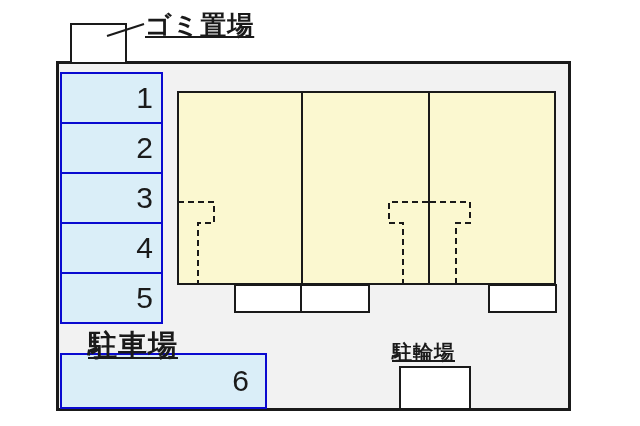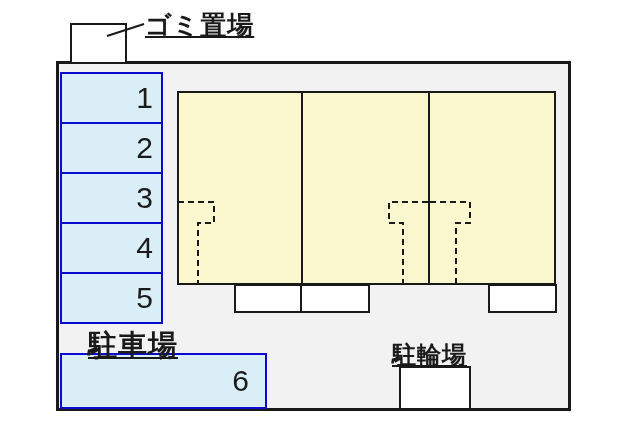--- a/index.html
+++ b/index.html
@@ -28,21 +28,21 @@
   .parking-col{left:60px;top:72px;width:103px;z-index:2;}
   .pspace{box-sizing:border-box;width:103px;height:52px;background:#daeef8;border:2px solid #0a0ad0;
           text-align:right;padding-right:8px;line-height:48px;font-size:30px;color:#1a1a1a;}
   .pspace + .pspace{margin-top:-2px;}
   .pspace6{left:60px;top:353px;width:207px;height:56px;background:#daeef8;border:2px solid #0a0ad0;
            text-align:right;padding-right:16px;line-height:52px;font-size:30px;z-index:2;}
   
   .jlabel{font-weight:700;white-space:nowrap;z-index:6;letter-spacing:1px;text-decoration:underline;}
   .garbage-label{left:145px;top:8px;font-size:26px;}
   .parking-label{left:88px;top:326px;font-size:29px;}
-  .bike-label{left:392px;top:339px;font-size:24px;text-align:right;}
+  .bike-label{left:392px;top:339px;font-size:20px;text-align:right;}
   
   .overlay{left:0;top:0;width:640px;height:426px;z-index:5;pointer-events:none;}
 </style>
 </head>
 <body>
 
 <div class="canvas">
 
   <div class="abs site"></div>
 

